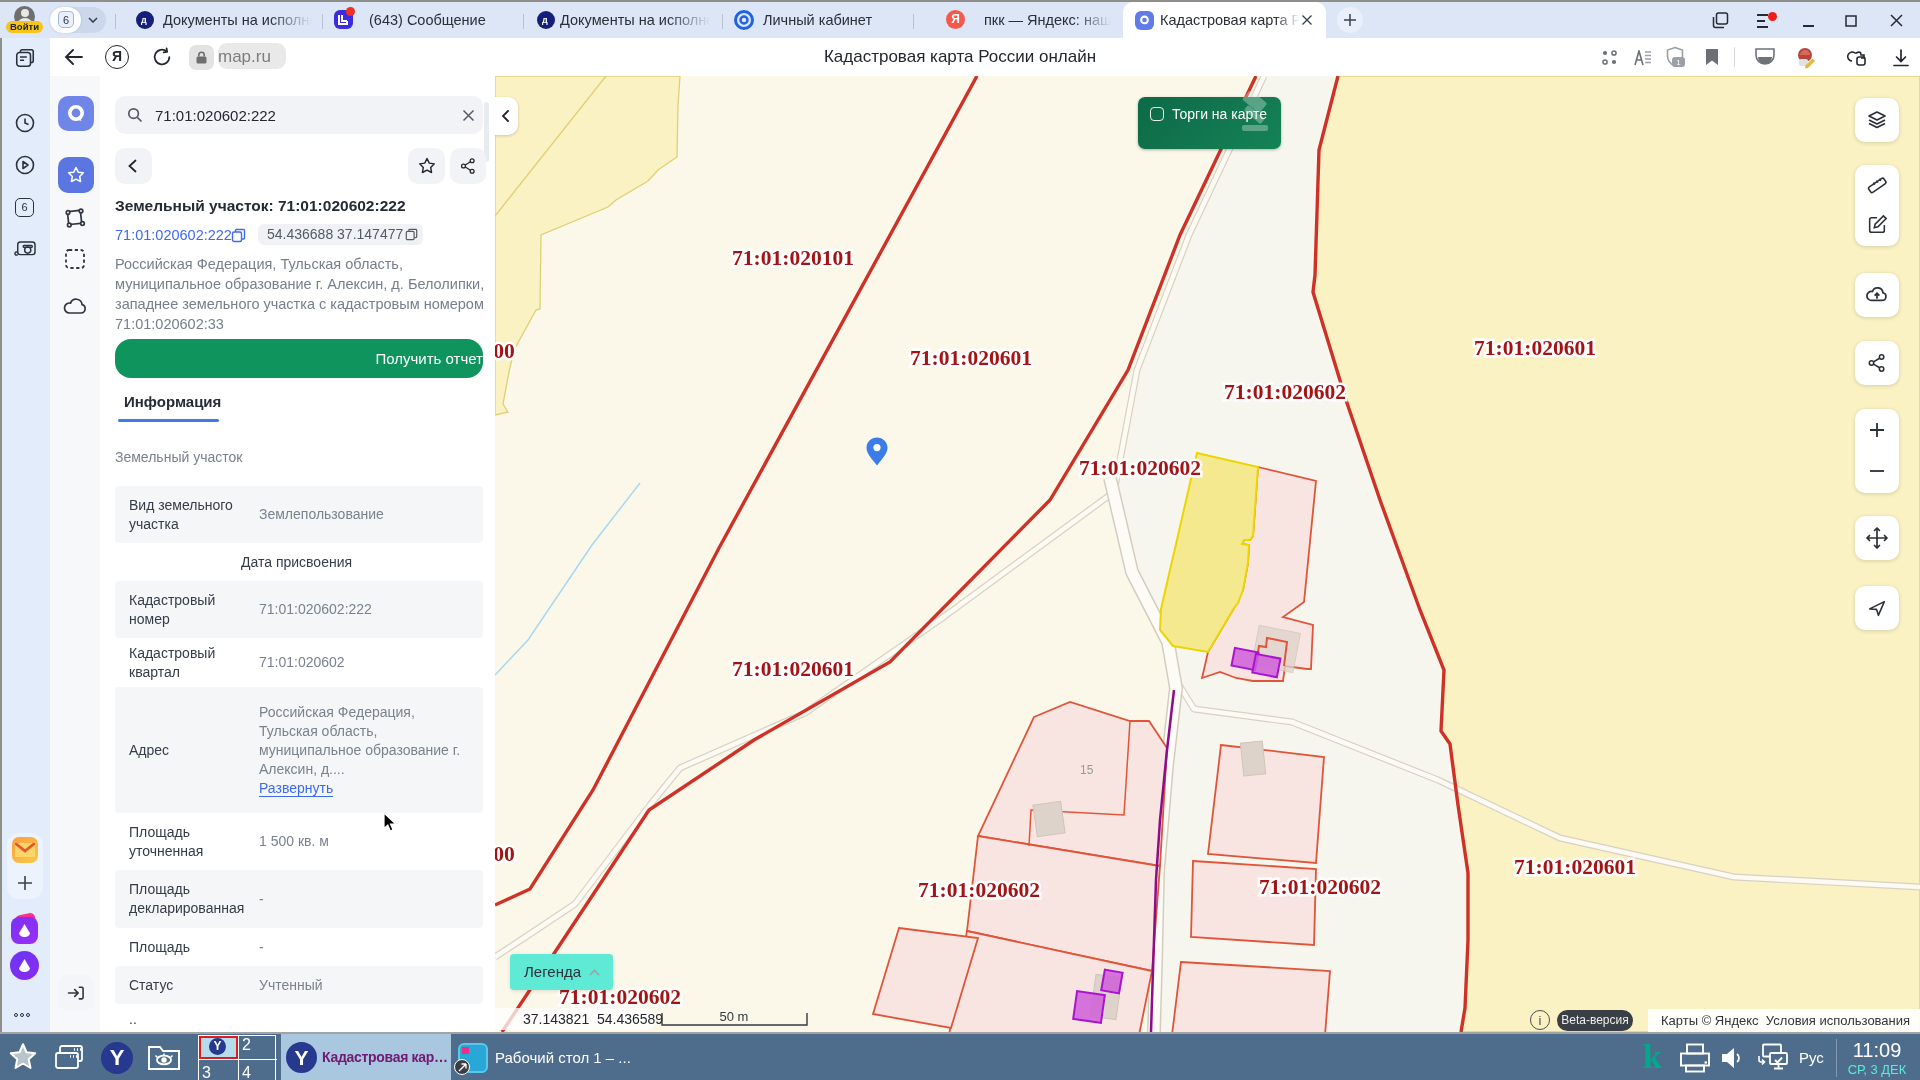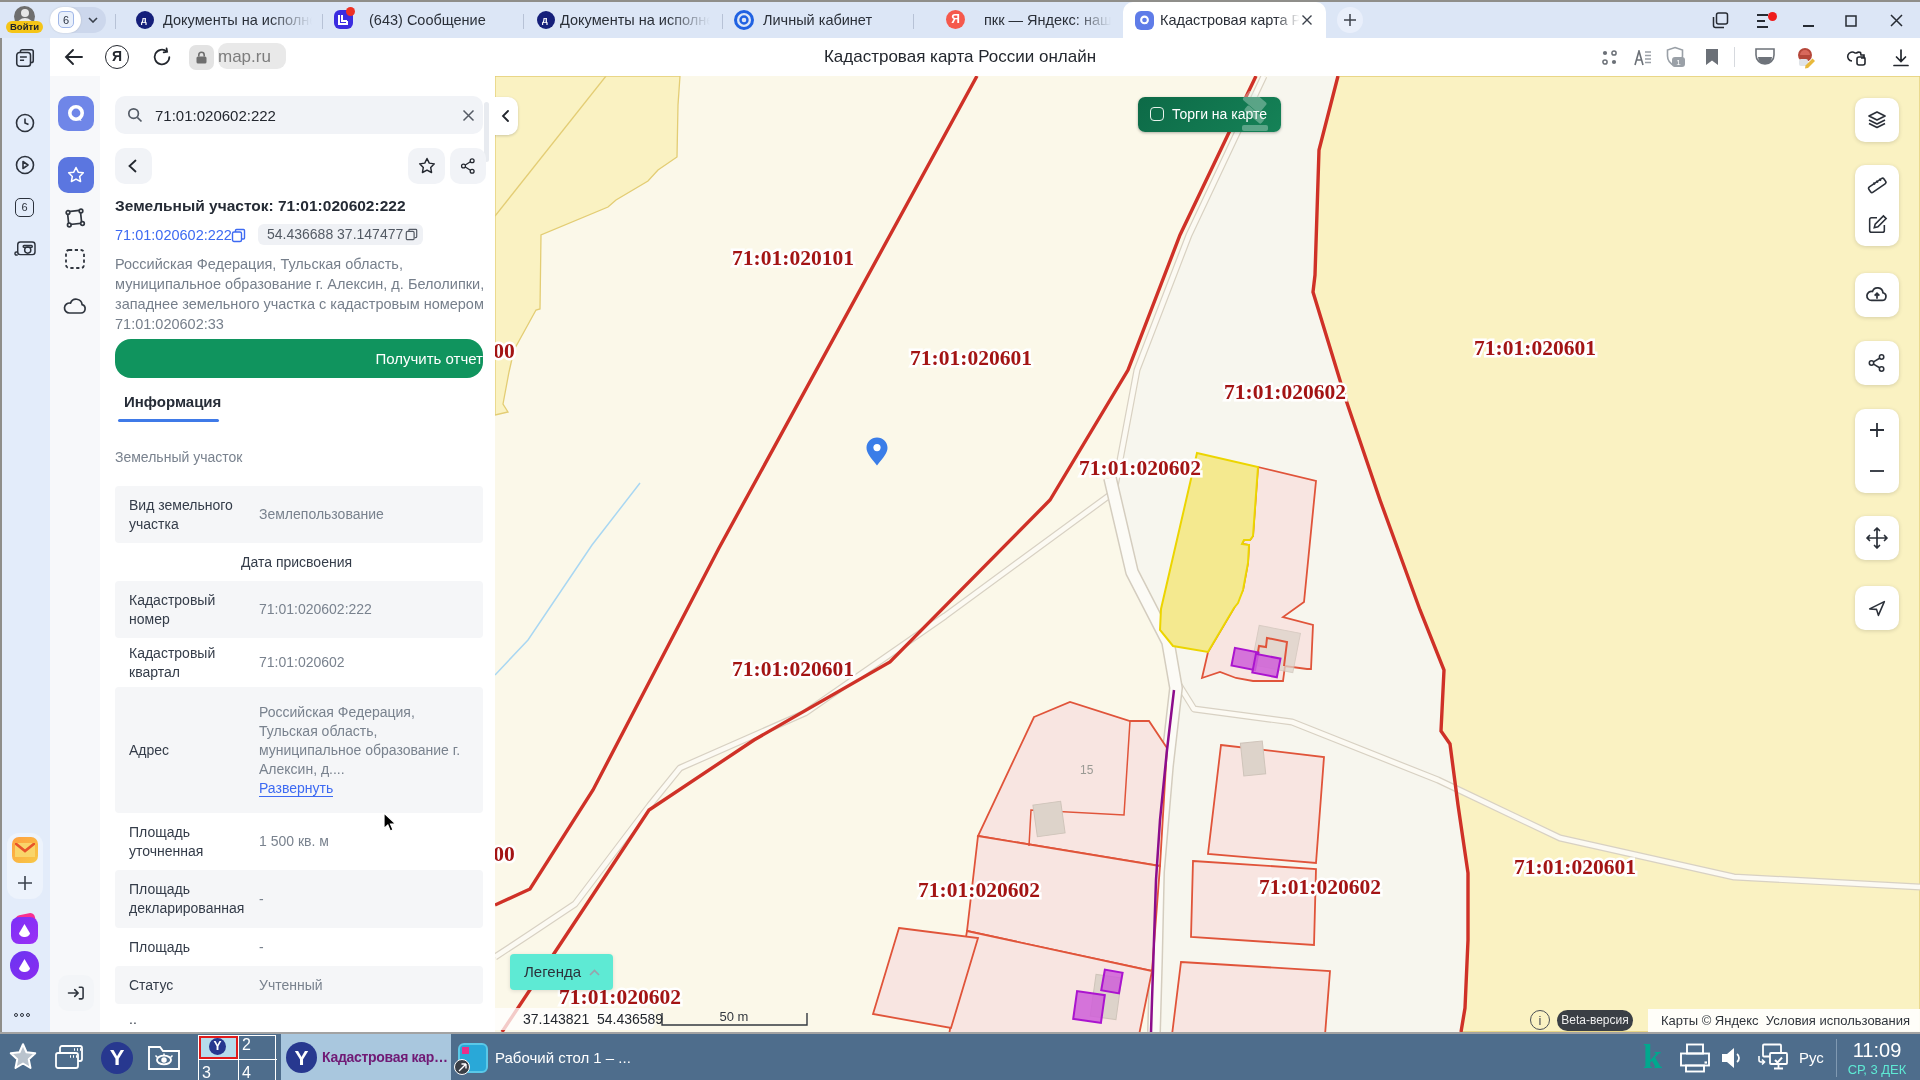--- a/index.html
+++ b/index.html
@@ -403,21 +403,21 @@
       <text x="504" y="358">00</text>
       <text x="504" y="861">00</text>
       <text x="620" y="1004">71:01:020602</text>
     </g>
     <text x="1080" y="774" font-family="'Liberation Sans',sans-serif" font-size="12px" fill="#9a9a94">15</text>
 
     <path d="M877,465.5 C870.5,457.5 866.5,453 866.5,447.8 C866.5,442 871.2,437.5 877,437.5 C882.8,437.5 887.5,442 887.5,447.8 C887.5,453 883.5,457.5 877,465.5 Z" fill="#3a7de8"></path>
     <circle cx="877" cy="447.6" r="3.6" fill="#fff"></circle>
   </svg>
 
-  <div class="abs" style="left:643px;top:21px;width:143px;height:35px;border-radius:7px;background:linear-gradient(135deg,#0d6a47,#158257);box-shadow:0 1px 3px rgba(0,0,0,.3);">
+  <div class="abs" style="left:643px;top:21px;width:143px;height:52px;border-radius:7px;background:linear-gradient(135deg,#0d6a47,#158257);box-shadow:0 1px 3px rgba(0,0,0,.3);">
     <div style="position:absolute;left:12px;top:10px;width:14px;height:14px;border:1.6px solid #e8f2ec;border-radius:4px;"></div>
     <div style="position:absolute;left:34px;top:9px;font-size:14px;color:#fff;">Торги на карте</div>
     <svg width="46" height="44" viewBox="0 0 46 44" style="position:absolute;left:92px;top:-6px;opacity:.35;">
           <g fill="#dff0e8">
             <rect x="14" y="4" width="22" height="13" rx="2" transform="rotate(40 25 10)"></rect>
             <rect x="21" y="13" width="7" height="22" rx="2" transform="rotate(-50 24 24)"></rect>
             <rect x="12" y="34" width="26" height="6" rx="2"></rect>
           </g>
         </svg>
   </div>

